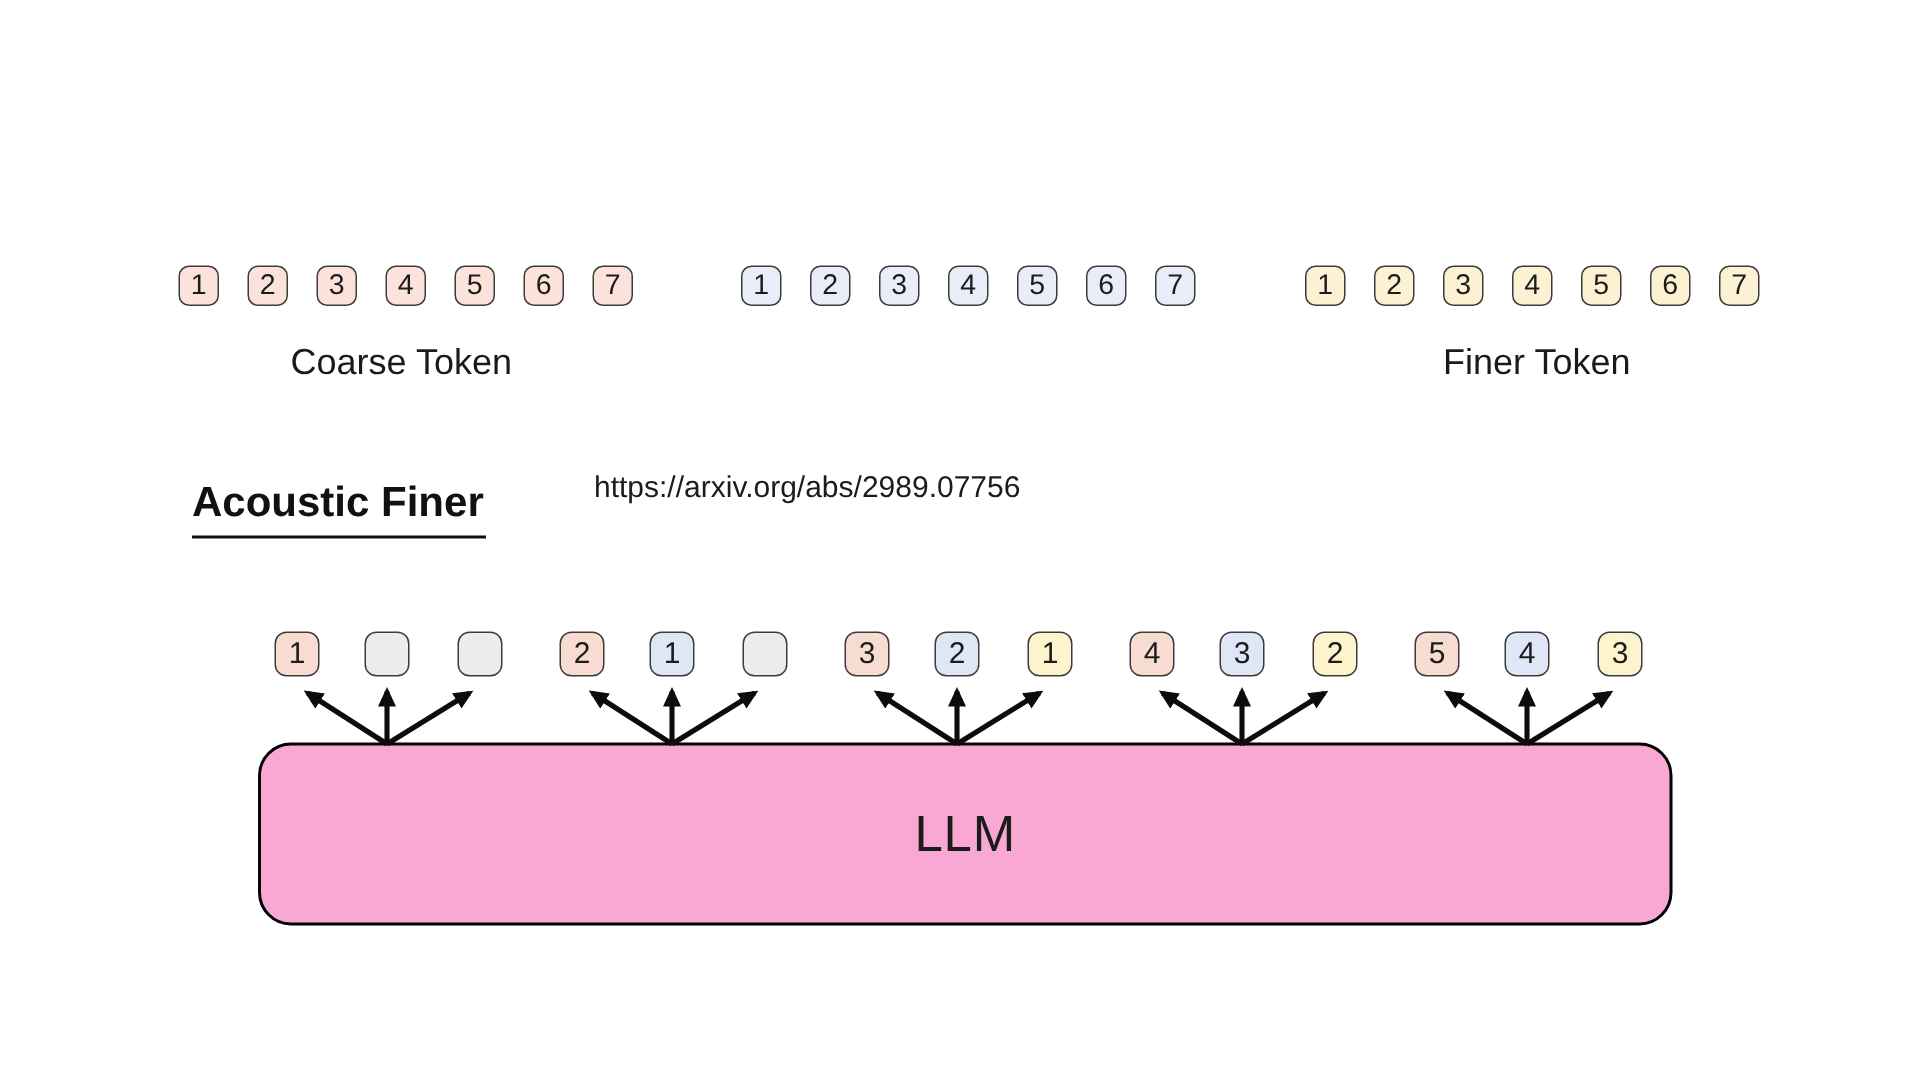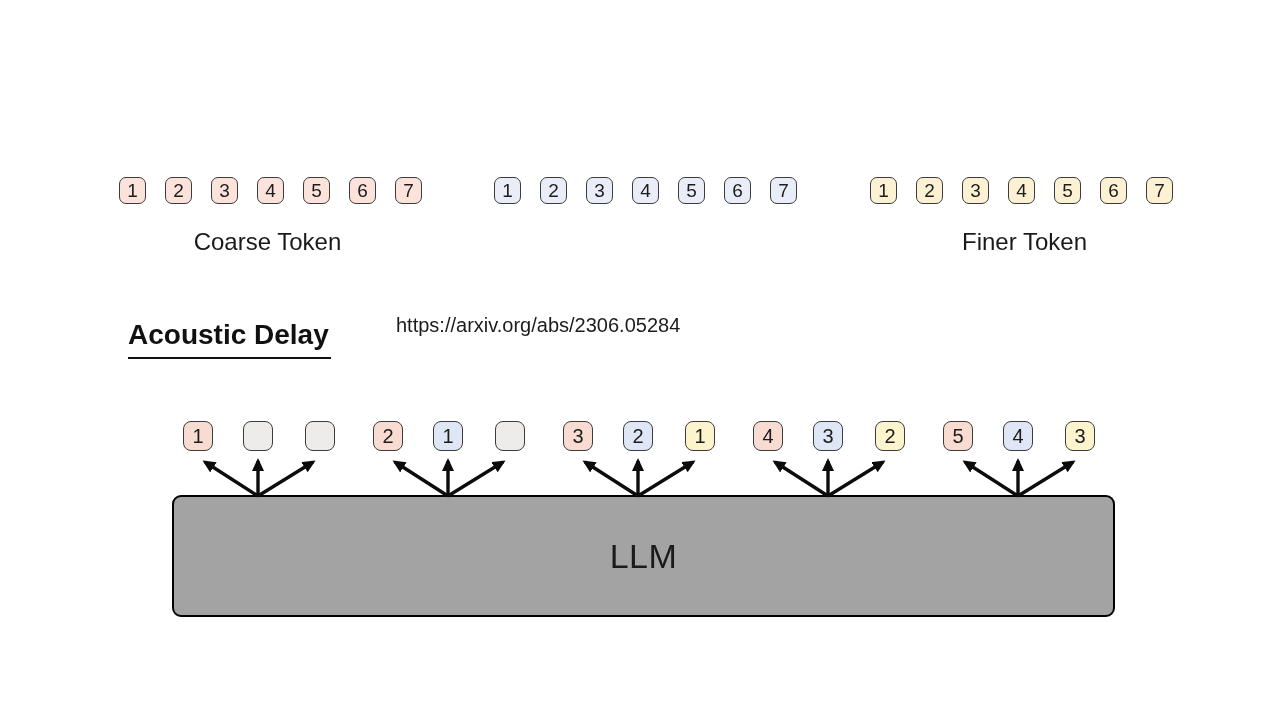--- a/index.html
+++ b/index.html
@@ -38,21 +38,21 @@
     white-space: nowrap;
   }
   .links {
     position: absolute; left: 396px; top: 311px;
     font-size: 20px; line-height: 28.5px; color: #1c1c1c; white-space: nowrap;
   }
 
   
   .llm-box {
     position: absolute; left: 172px; top: 495px; width: 943px; height: 122px;
-    background: #a3a3a3; border: 2.5px solid #000; border-radius: 9px;
+    background: #f9a8d4; border: 2.5px solid #000; border-radius: 22px;
     display: flex; align-items: center; justify-content: center;
   }
   .llm-label { font-size: 34px; font-weight: 300; letter-spacing: 0.5px; color: #1b1b1b; }
 
   .cell {
     position: absolute; top: 421px; width: 30px; height: 30px;
     border: 1.7px solid #3c3c3c; border-radius: 8px;
     display: inline-flex; align-items: center; justify-content: center;
     font-size: 20px; color: #1c1c1c;
   }
@@ -91,23 +91,23 @@
     <span class="tok" style="background-color: rgb(252, 242, 211);">1</span>
     <span class="tok" style="background-color: rgb(252, 242, 211);">2</span>
     <span class="tok" style="background-color: rgb(252, 242, 211);">3</span>
     <span class="tok" style="background-color: rgb(252, 242, 211);">4</span>
     <span class="tok" style="background-color: rgb(252, 242, 211);">5</span>
     <span class="tok" style="background-color: rgb(252, 242, 211);">6</span>
     <span class="tok" style="background-color: rgb(252, 242, 211);">7</span>
   </div>
   <div class="toklabel" style="left:873px">Finer Token</div>
 
-  <div class="acoustic">Acoustic Delay</div>
+  <div class="acoustic">Acoustic Finer</div>
   <div class="links">
-    <div>https://arxiv.org/abs/2306.05284</div>
+    <div>https://arxiv.org/abs/2989.07756</div>
   </div>
 
   <div class="llm-box">
     <span class="llm-label">LLM</span>
   </div>
 
   <svg class="arrows" viewBox="0 0 1280 720" xmlns="http://www.w3.org/2000/svg">
     <defs>
       <marker id="ah" markerWidth="15" markerHeight="13" refX="10" refY="6" orient="auto" markerUnits="userSpaceOnUse">
         <path d="M0,0 L13,6 L0,12 Z" fill="#0c0c0c"></path>

